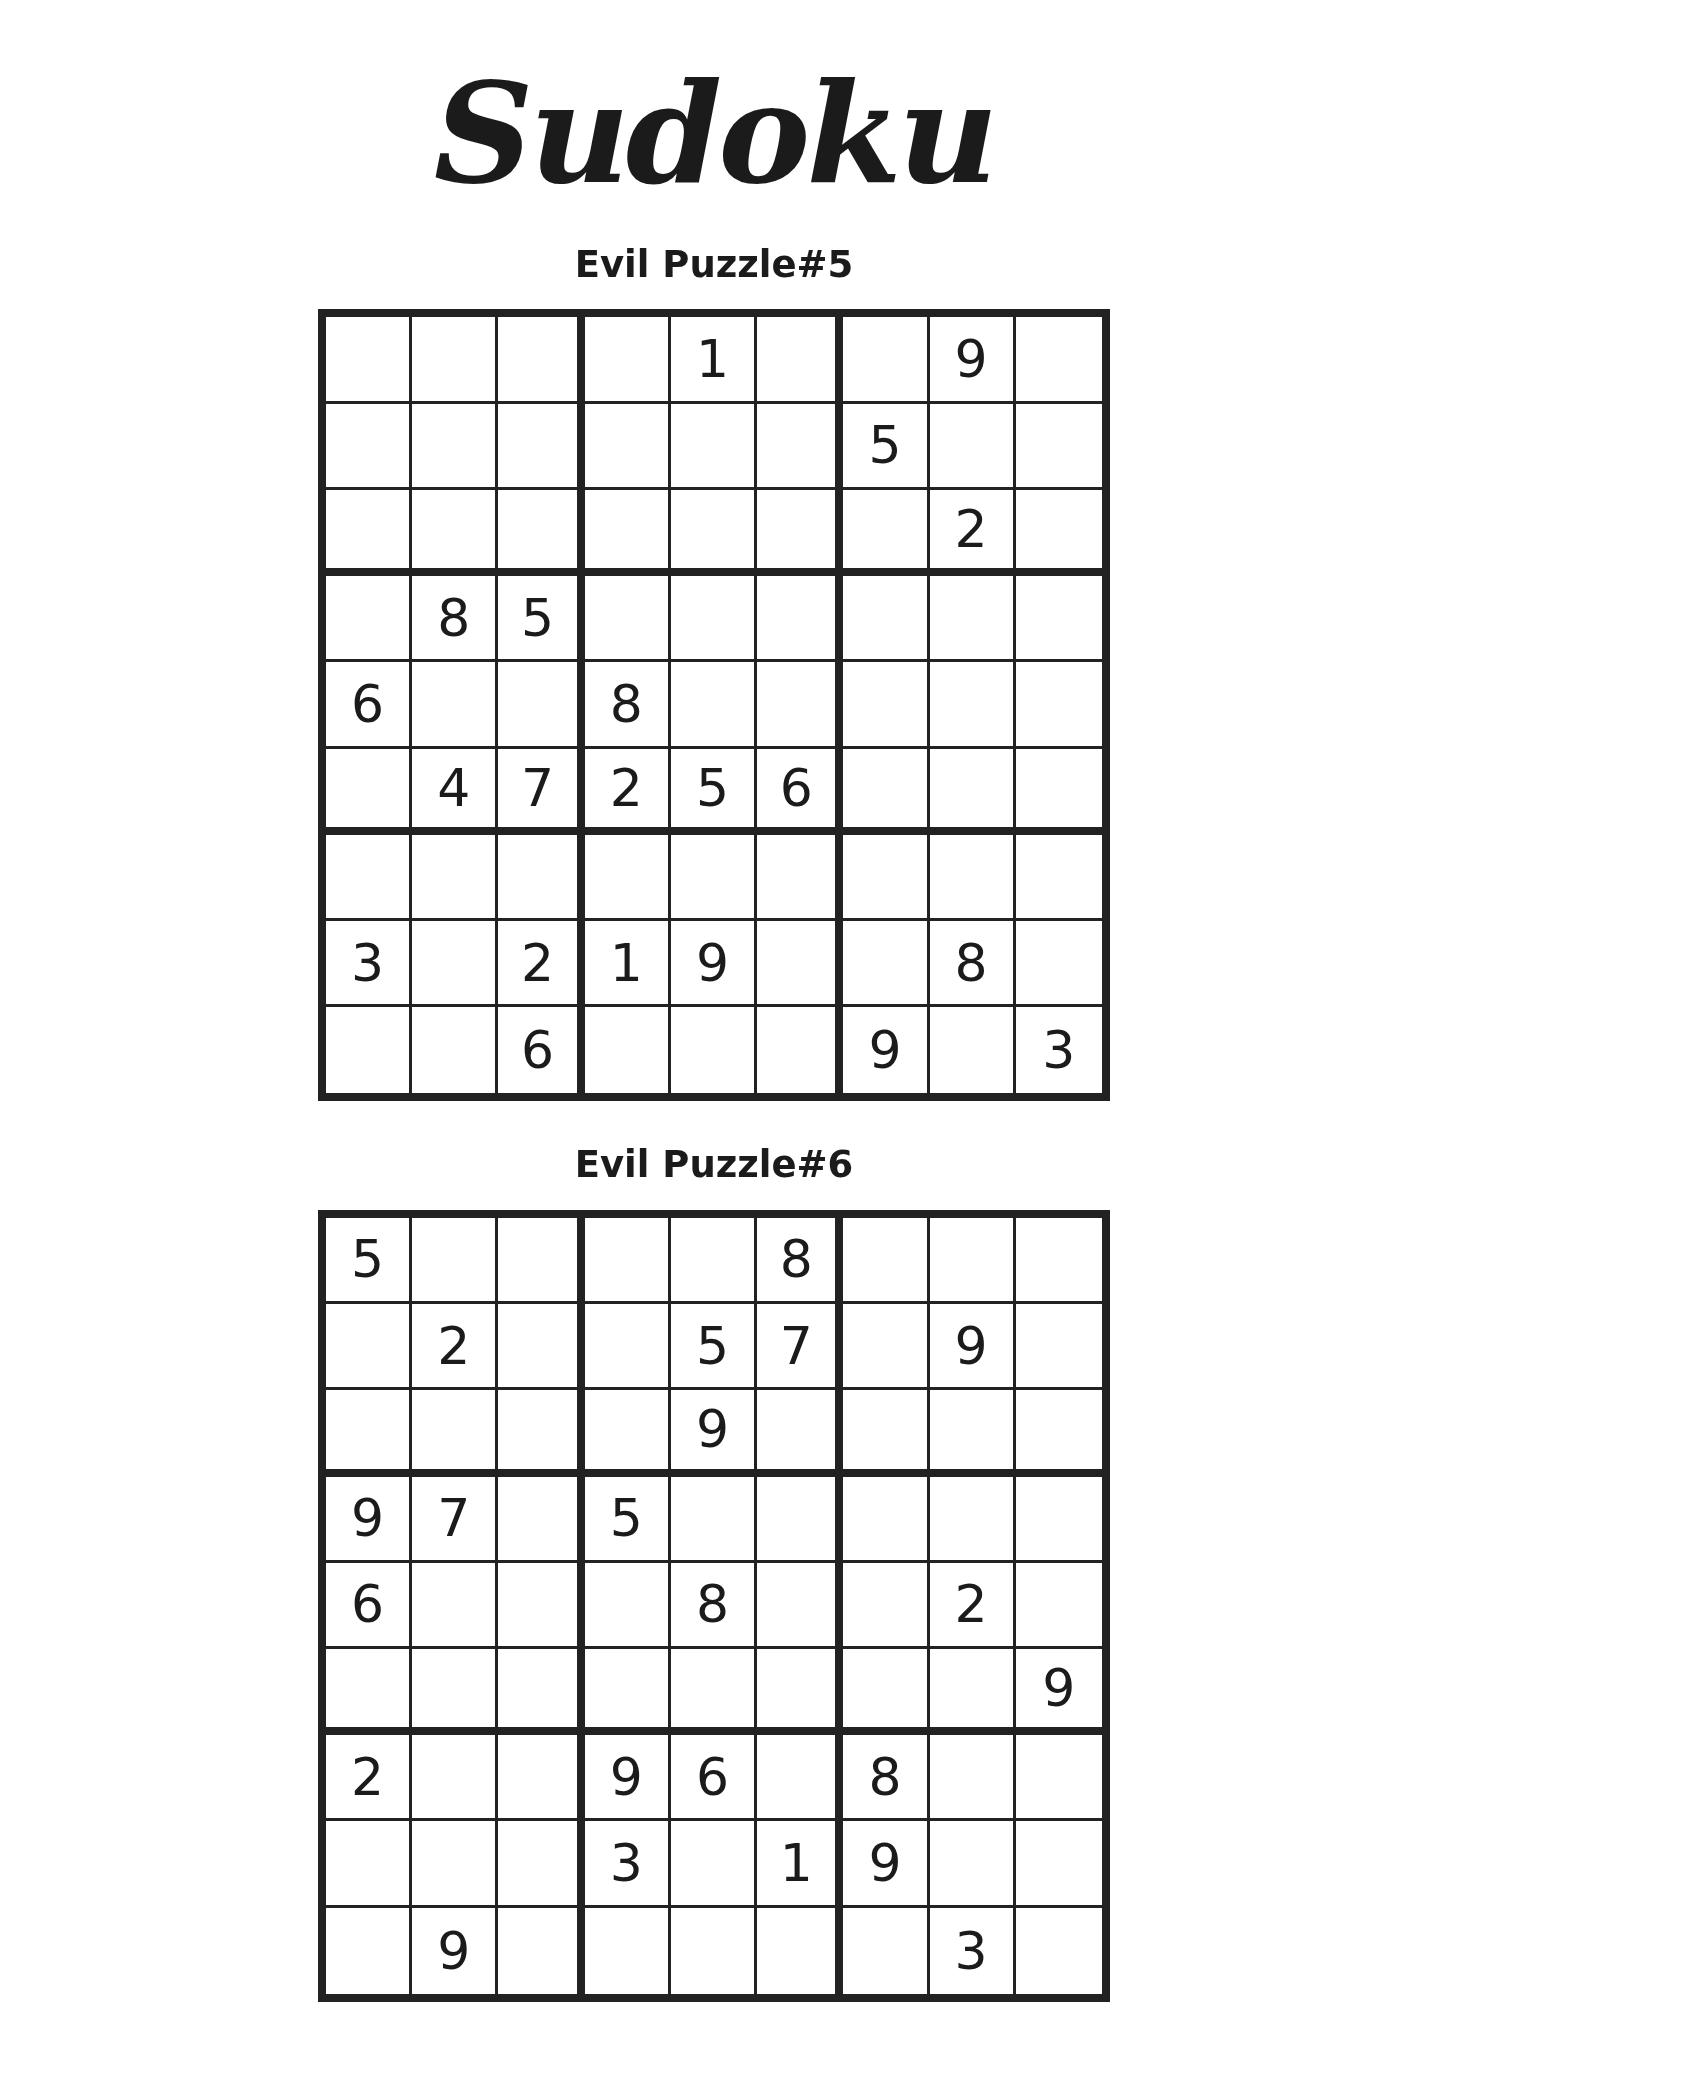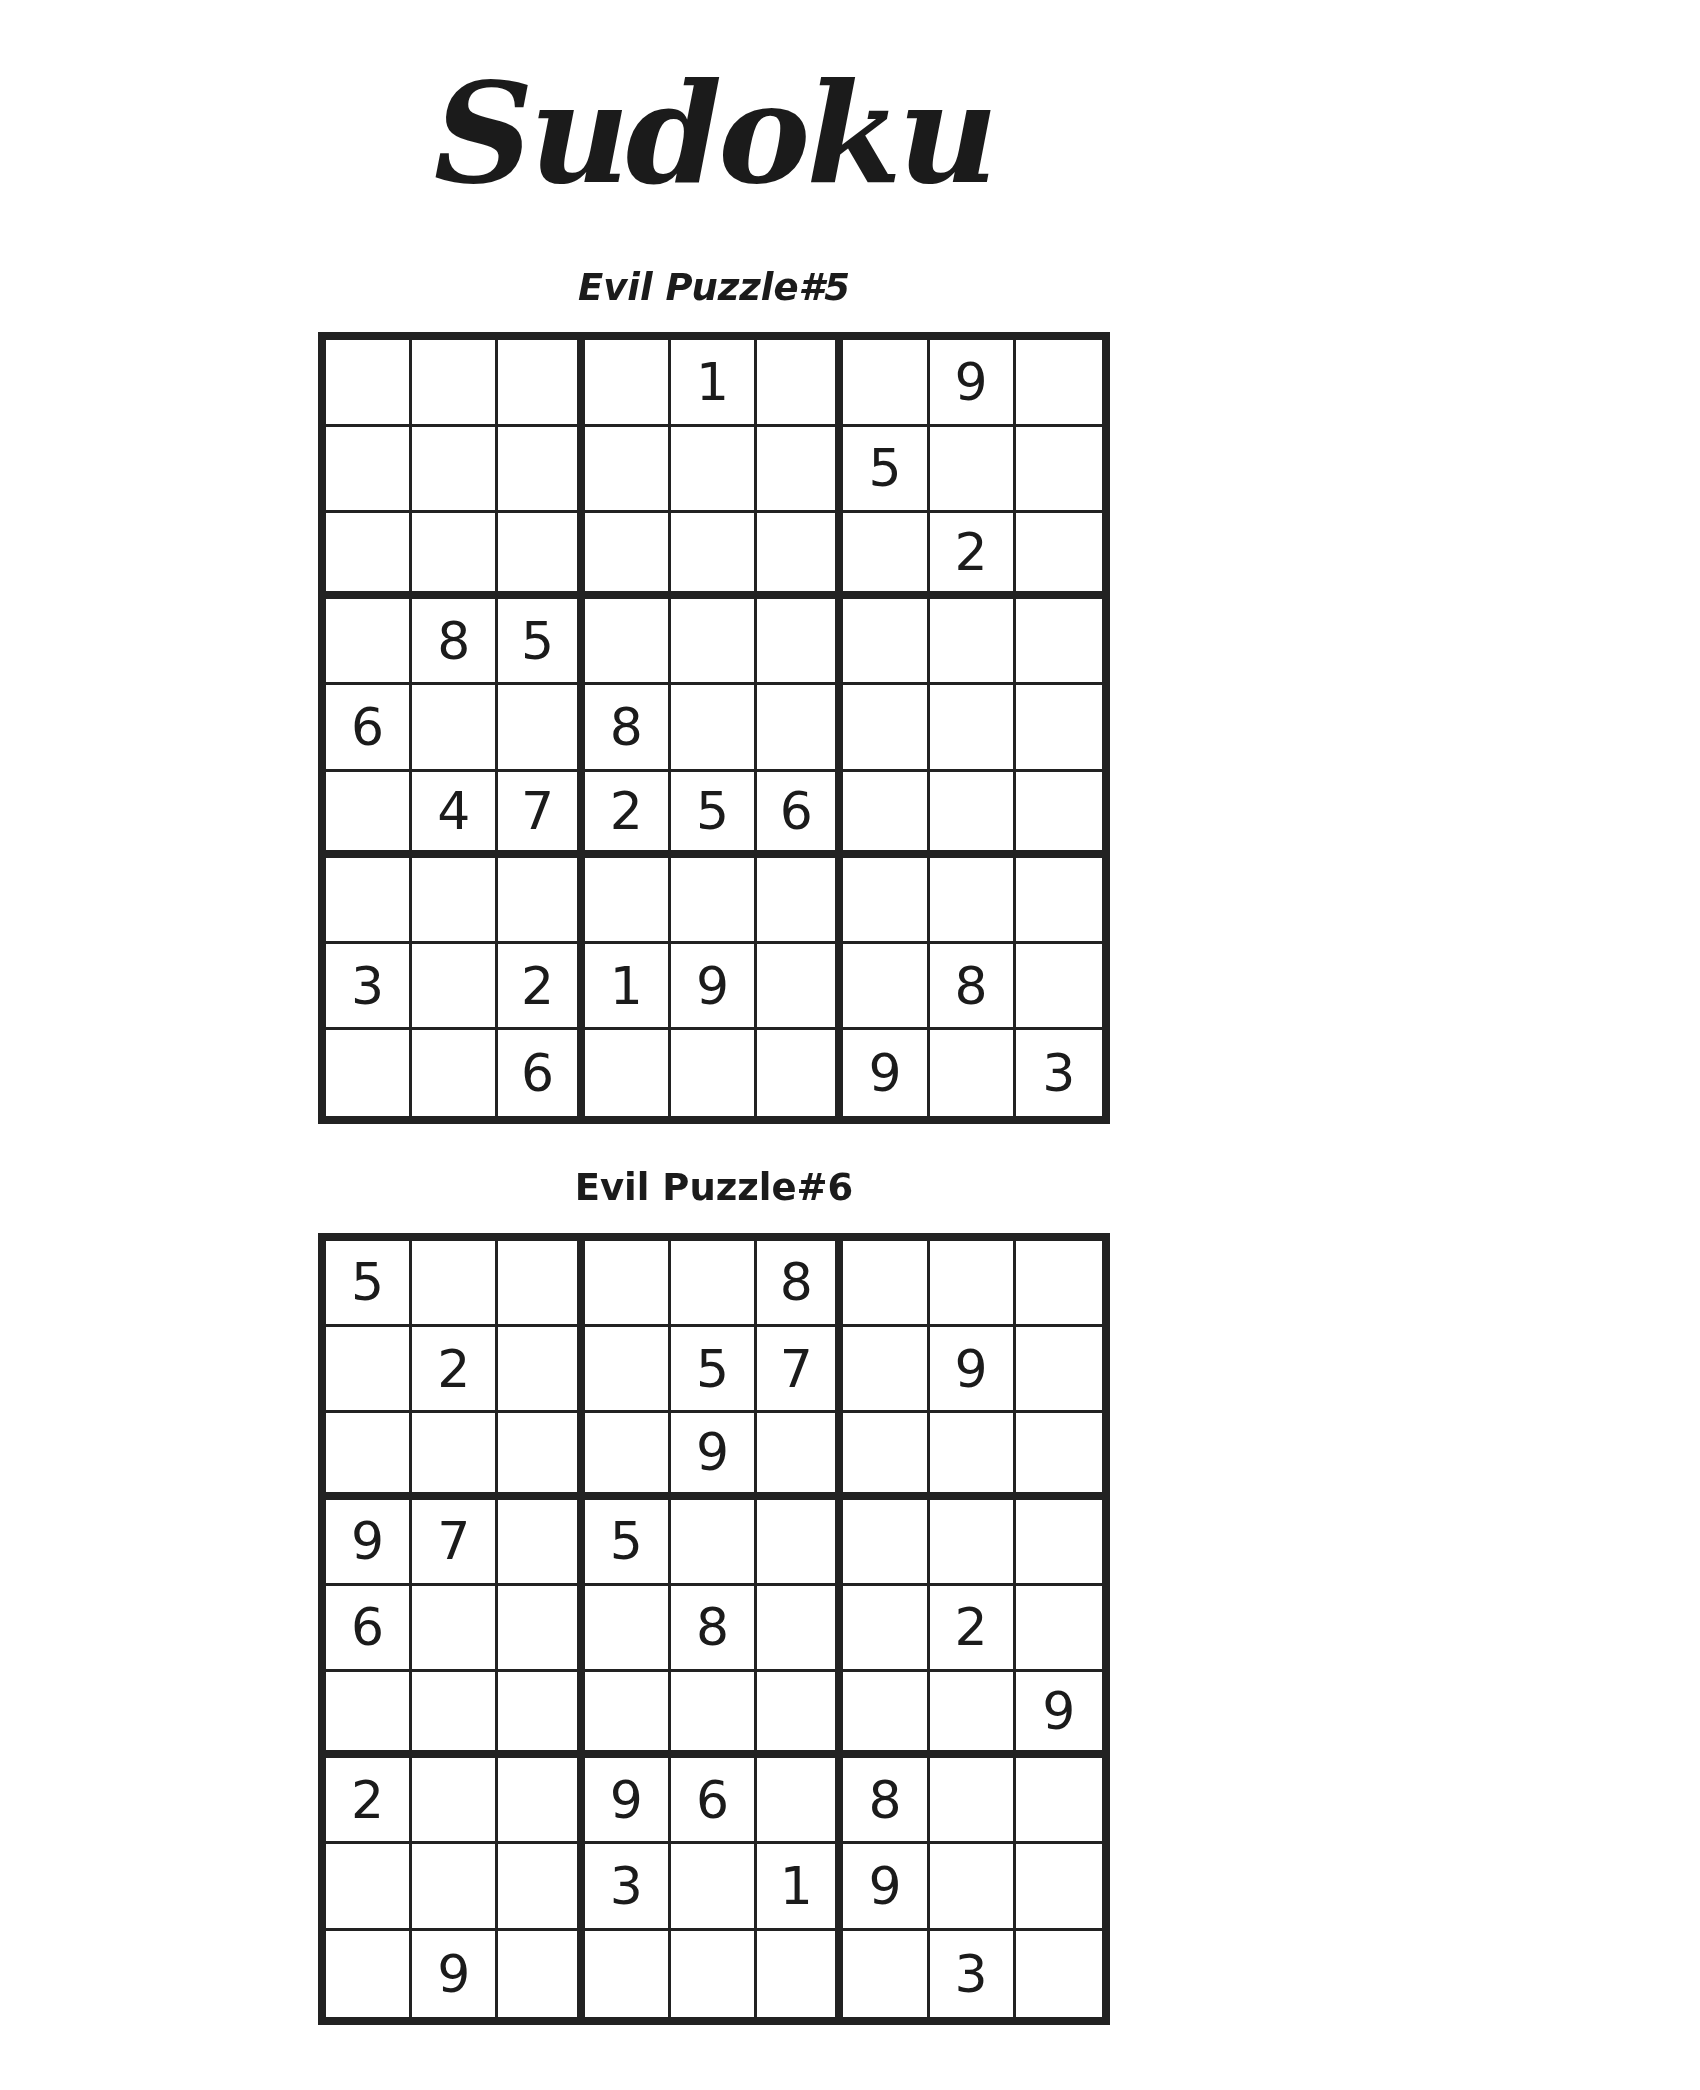--- a/index.html
+++ b/index.html
@@ -33,21 +33,21 @@
     flex-direction: column;
     align-items: center;
   }
   .puzzle-label {
     font-size: 37px;
     font-weight: bold;
     letter-spacing: 0px;
     color: #1b1b1b;
     line-height: 1.2;
   }
-  .puzzle-label.first { margin-top: 32px; font-style: italic; }
+  .puzzle-label.first { margin-top: 9px; }
   .puzzle-label.second { margin-top: 42px; }
   .board {
     margin-top: 22px;
     width: 792px;
     height: 792px;
     box-sizing: border-box;
     border: 8px solid #222222;
     background: #ffffff;
     display: grid;
     grid-template-columns: repeat(9, 1fr);

